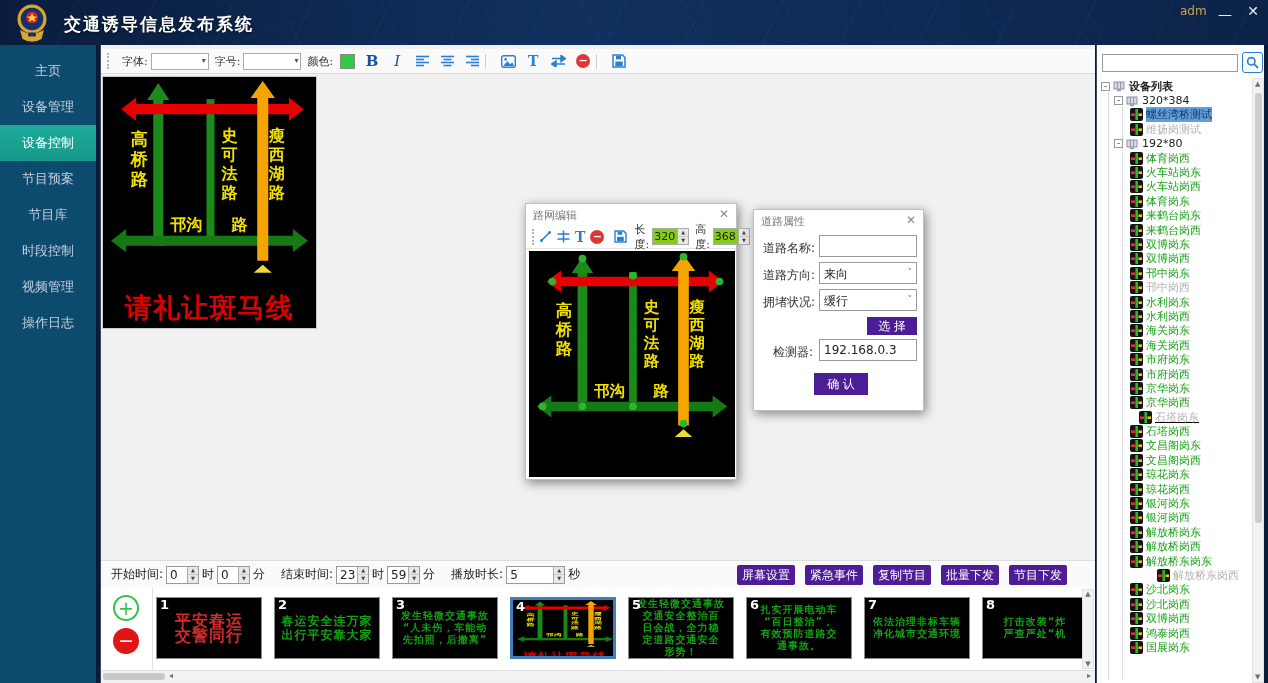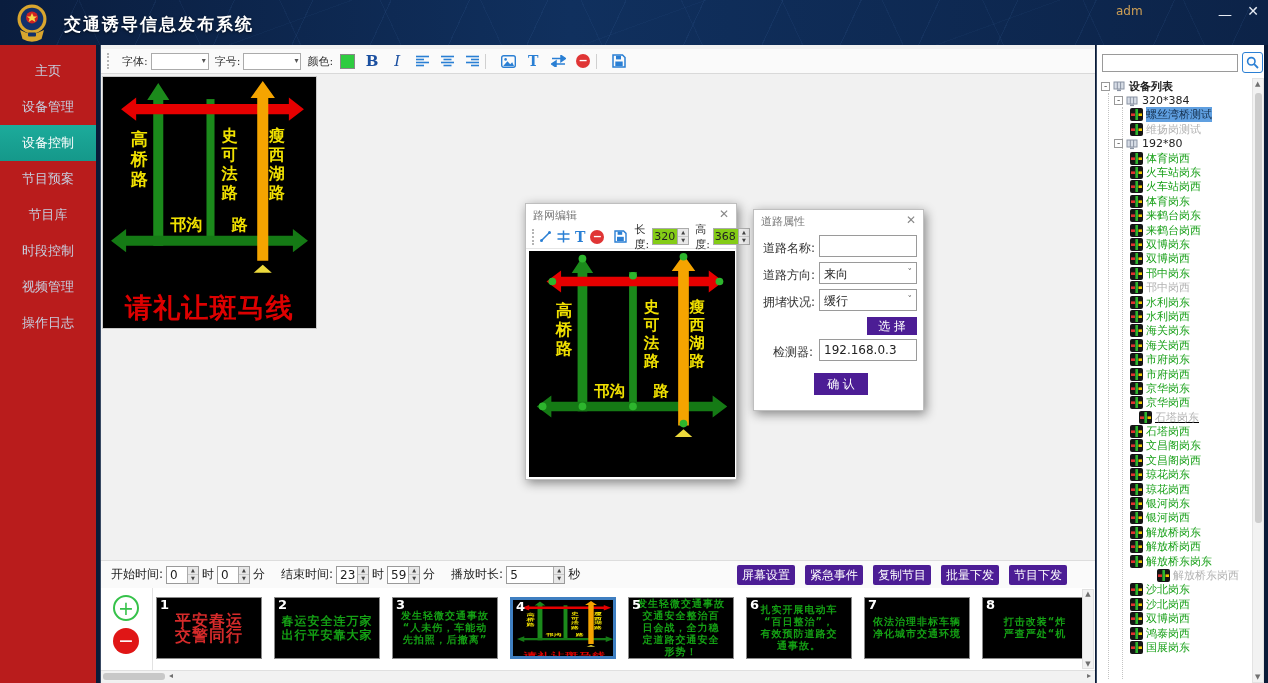--- a/index.html
+++ b/index.html
@@ -9,24 +9,24 @@
 .abs{position:absolute}
 
 .header{position:absolute;left:0;top:0;width:1268px;height:45px;
  background:linear-gradient(90deg,#0a1d3e 0%,#10305e 45%,#0c2348 100%);overflow:hidden}
 .header .net{position:absolute;inset:0;opacity:.5;
  background:
   repeating-linear-gradient(115deg,transparent 0 70px,rgba(90,140,210,.18) 70px 71px),
   repeating-linear-gradient(65deg,transparent 0 90px,rgba(90,140,210,.14) 90px 91px),
   repeating-linear-gradient(160deg,transparent 0 120px,rgba(90,140,210,.10) 120px 121px)}
 .app-title{position:absolute;left:64px;top:13px;font-size:17px;font-weight:bold;color:#fff;letter-spacing:2px;text-shadow:0 1px 3px rgba(0,0,0,.6)}
-.user{position:absolute;left:1116px;top:4px;font-size:12px;color:#cfa055}
+.user{position:absolute;left:1180px;top:4px;font-size:12px;color:#cfa055}
 .winbtn{position:absolute;top:3px;color:#e8edf5;font-size:14px;width:20px;text-align:center;cursor:default}
 
-.sidebar{position:absolute;left:0;top:45px;width:96px;height:638px;background:#b91c1c}
+.sidebar{position:absolute;left:0;top:45px;width:96px;height:638px;background:#0c4a6e}
 .side-item{height:36px;line-height:36px;text-align:center;font-size:13px;color:#c6cfdf;cursor:pointer}
 .side-item.active{background:linear-gradient(180deg,#1cab9b,#15988a);color:#fff}
 
 .main-bg{position:absolute;left:100px;top:45px;width:995px;height:638px;background:#f1f1f1;border-left:1px solid #3a4a63}
 .edit-toolbar{position:absolute;left:101px;top:49px;width:994px;height:25px;background:#fafafa;border-bottom:1px solid #d9d9d9;display:flex;align-items:center;font-size:11px;color:#333}
 .grip{width:5px;height:16px;border-left:2px dotted #b5b5b5;margin:0 4px 0 6px}
 .tb-label{margin:0 3px 0 6px;color:#333}
 .combo{width:58px;height:17px;background:#fff;border:1px solid #ababab;position:relative}
 .combo .caret{position:absolute;right:2px;top:2px;font-size:8px;color:#555}
 .swatch{width:15px;height:15px;background:#2ecc40;border:1px solid #888;margin-left:4px}

